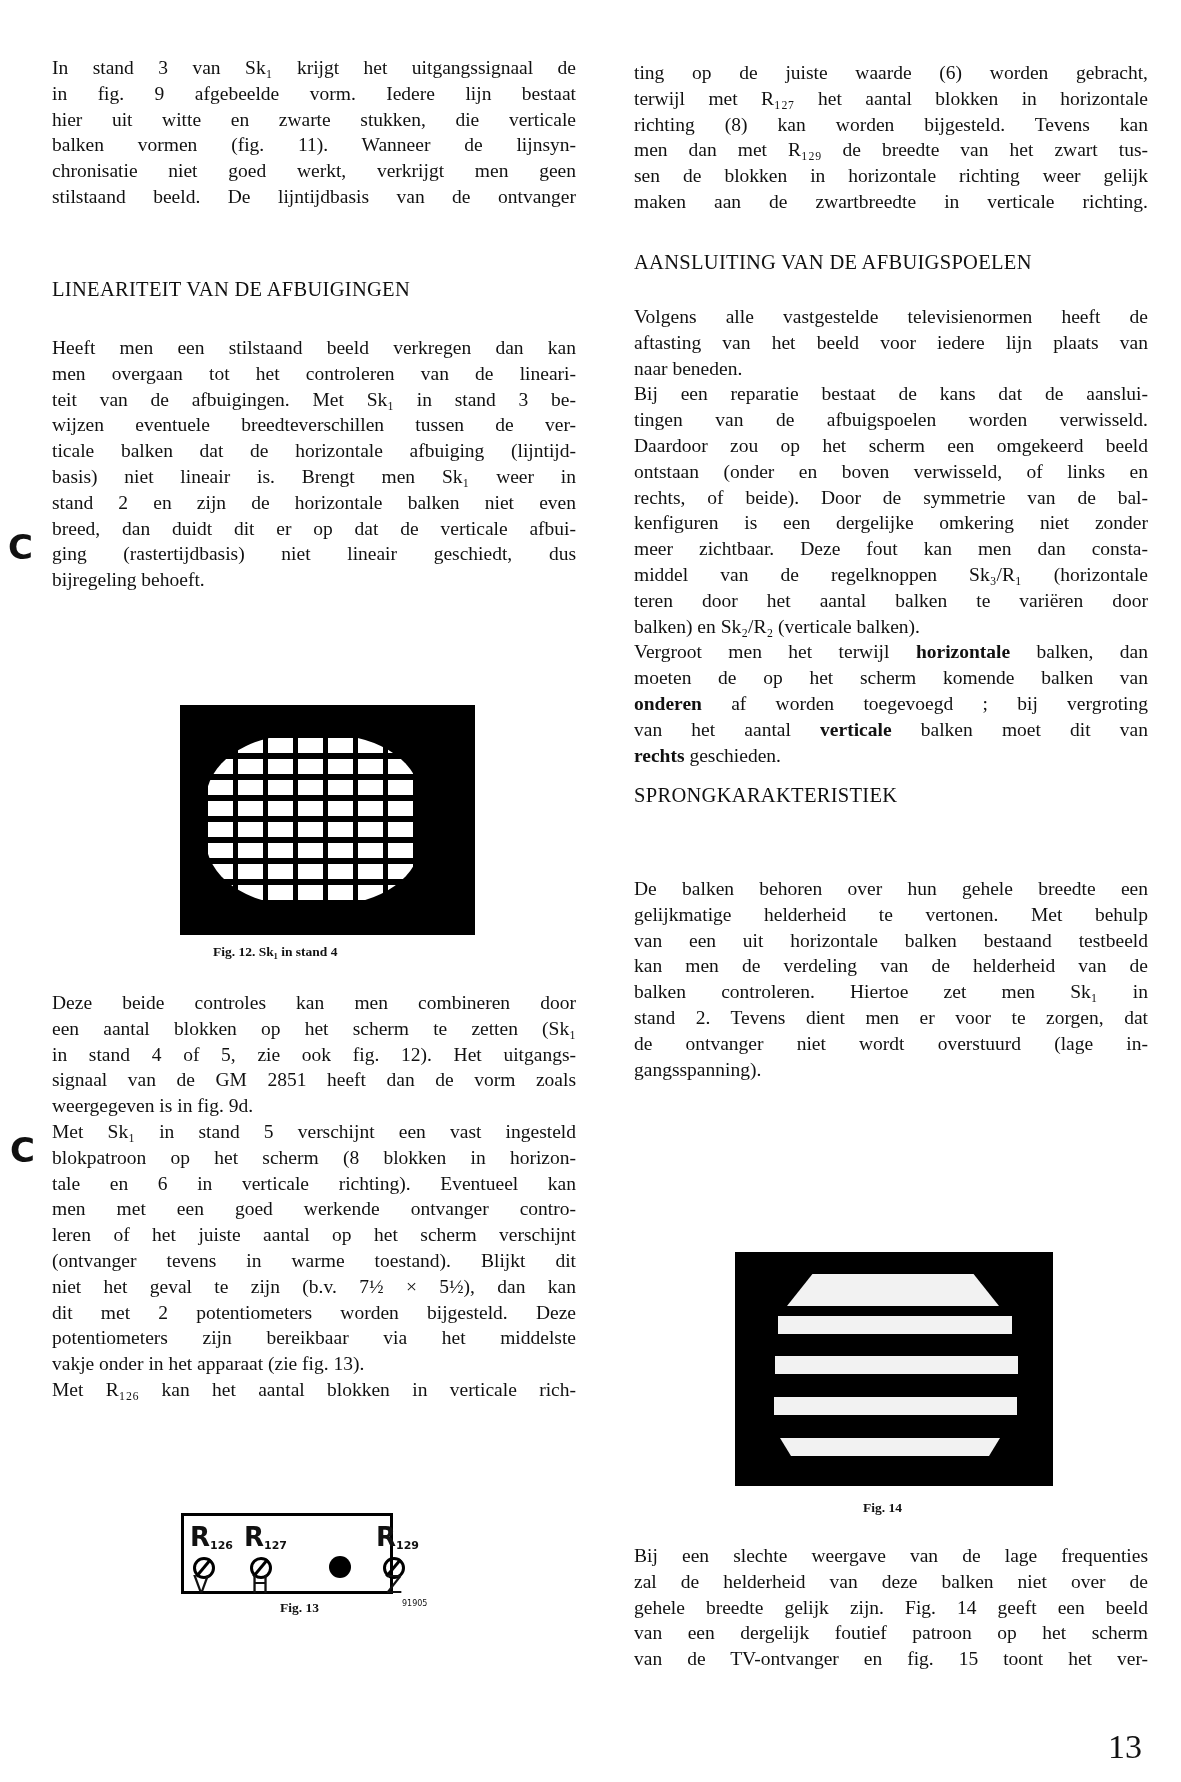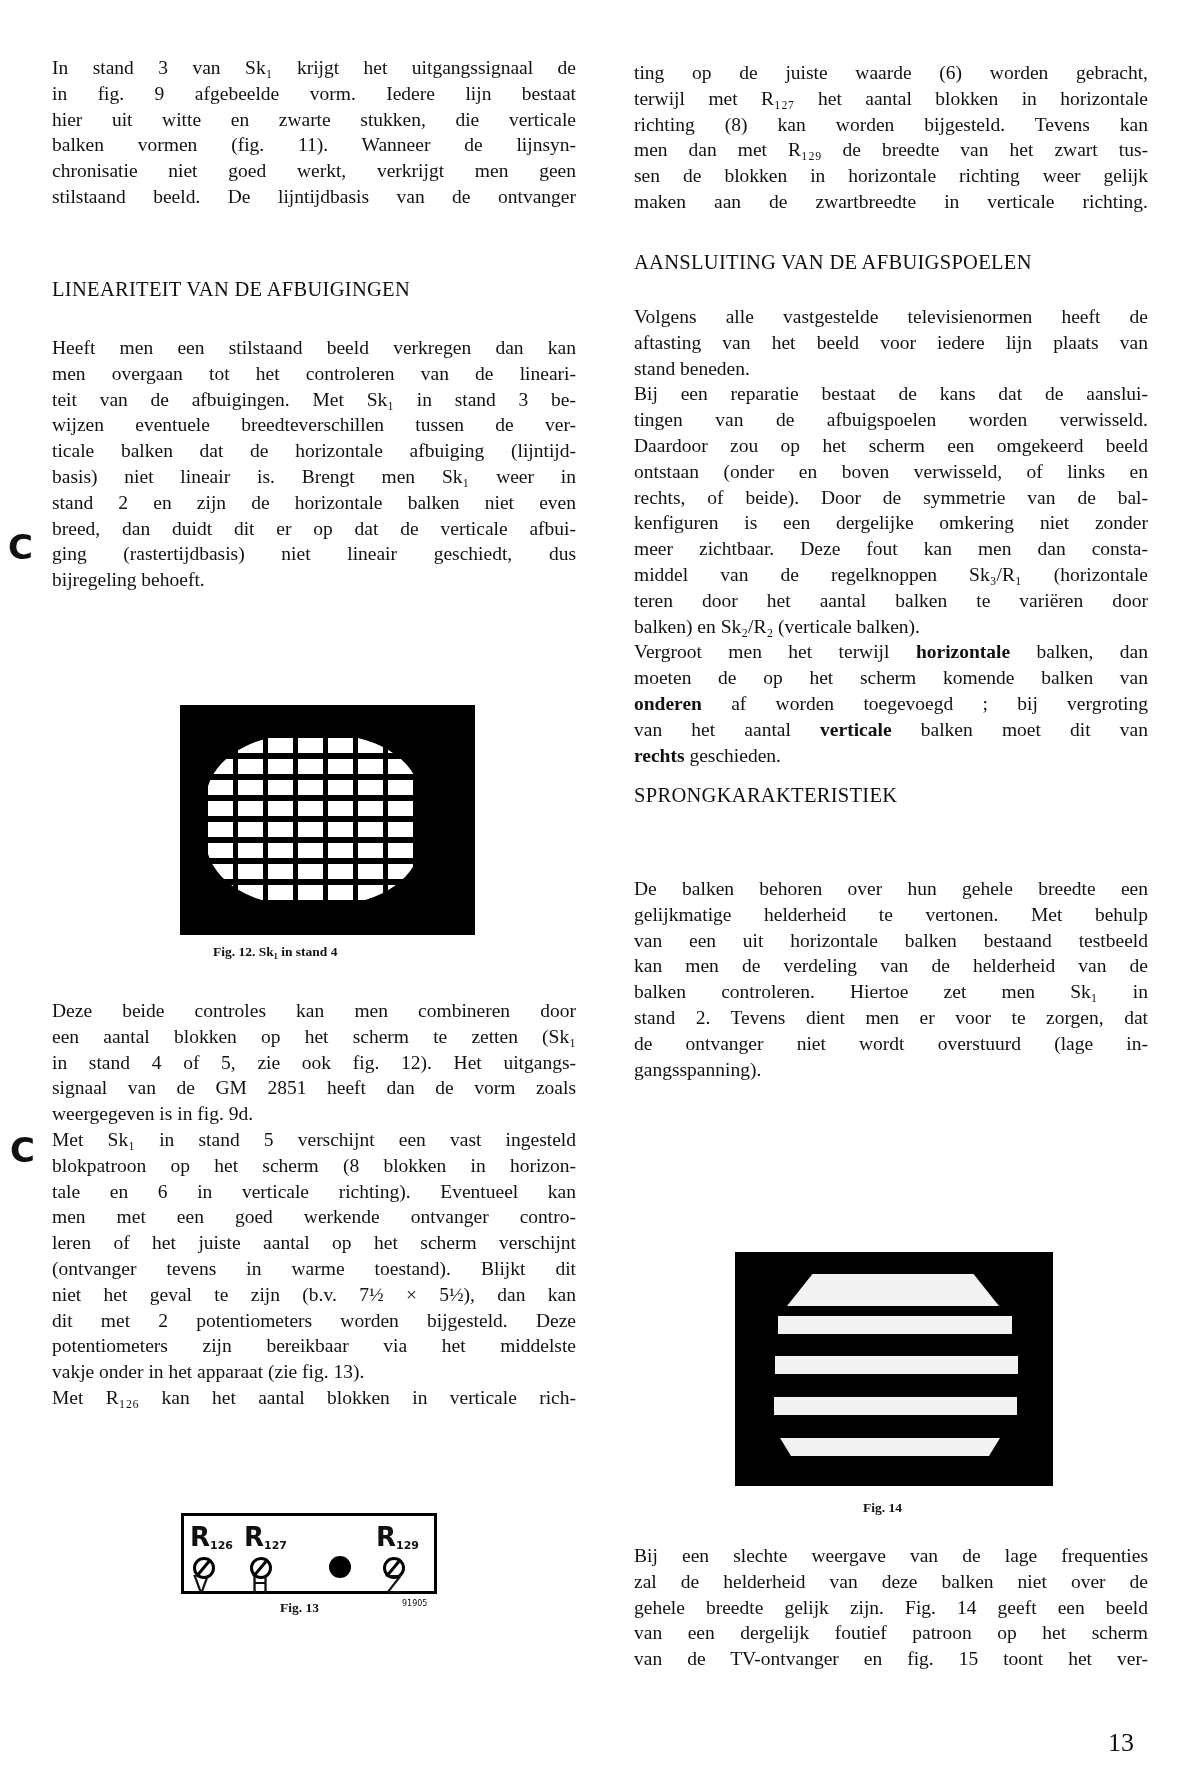--- a/index.html
+++ b/index.html
@@ -11,30 +11,30 @@
   .line { display: block; text-align: justify; text-align-last: justify; white-space: nowrap; height: 25.8px; }
   .line.last { text-align-last: left; }
   .heading { position: absolute; font-size: 20.5px; letter-spacing: 0.3px; font-weight: normal; white-space: nowrap; }
   sub { font-size: 12px; vertical-align: -4px; line-height: 0; }
   b { font-weight: bold; }
   .figure { position: absolute; background: #000; overflow: hidden; }
   .cap { position: absolute; font-size: 13.5px; font-weight: bold; white-space: nowrap; font-family: "Liberation Serif", serif; }
   .grid { position: absolute; left: 26px; top: 30px; width: 215px; height: 170px; border-radius: 42% / 38%; overflow: hidden; }
   .cell { position: absolute; background: #fff; }
   .bar14 { position: absolute; background: #f2f2f2; }
-  .fig13 { position: absolute; left: 181px; top: 1513px; width: 256px; height: 81px; border: 3px solid #000; box-sizing: border-box;
+  .fig13 { position: absolute; left: 181px; top: 1513px; width: 212px; height: 81px; border: 3px solid #000; box-sizing: border-box;
            font-family: "DejaVu Sans", "Liberation Sans", sans-serif; font-weight: bold; }
   .fig13 .lbl { position: absolute; font-size: 26px; line-height: 26px; }
   .fig13 .lbl sub { font-size: 11px; vertical-align: -3px; }
   .fig13 .pot { position: absolute; width: 16px; height: 16px; border: 3px solid #000; border-radius: 50%; }
   .fig13 .pot::after { content: ""; position: absolute; left: 6px; top: -3px; width: 3px; height: 22px; background: #000; transform: rotate(40deg); }
   .fig13 .dot { position: absolute; width: 22px; height: 22px; background: #000; border-radius: 50%; }
   .fig13 .let { position: absolute; font-size: 24px; font-weight: normal; }
   .code { position: absolute; font-size: 8px; font-family: "DejaVu Sans", sans-serif; }
-  .pagenum { position: absolute; left: 1108px; top: 1728px; font-size: 26px; }
+  .pagenum { position: absolute; left: 1108px; top: 1728px; font-size: 34px; }
   .margin-mark { position: absolute; font-size: 34px; font-weight: bold; font-family: "DejaVu Sans", sans-serif; }
 </style>
 </head>
 <body>
 
 <div class="col left" style="top:55px;">
   <span class="line">In stand 3 van Sk₁ krijgt het uitgangssignaal de</span>
   <span class="line">in fig. 9 afgebeelde vorm. Iedere lijn bestaat</span>
   <span class="line">hier uit witte en zwarte stukken, die verticale</span>
   <span class="line">balken vormen (fig. 11). Wanneer de lijnsyn-</span>
@@ -114,21 +114,21 @@
       <div class="cell" style="left: 32px; top: 150px; width: 25px; height: 15px;"></div>
       <div class="cell" style="left: 62px; top: 150px; width: 25px; height: 15px;"></div>
       <div class="cell" style="left: 92px; top: 150px; width: 25px; height: 15px;"></div>
       <div class="cell" style="left: 122px; top: 150px; width: 25px; height: 15px;"></div>
       <div class="cell" style="left: 152px; top: 150px; width: 25px; height: 15px;"></div>
       <div class="cell" style="left: 182px; top: 150px; width: 25px; height: 15px;"></div>
     </div>
 </div>
 <div class="cap" style="left:213px; top:944px;">Fig. 12.   Sk₁ in stand 4</div>
 
-<div class="col left" style="top:990px;margin-top:8px;">
+<div class="col left" style="top:990px;">
   <span class="line">Deze beide controles kan men combineren door</span>
   <span class="line">een aantal blokken op het scherm te zetten (Sk₁</span>
   <span class="line">in stand 4 of 5, zie ook fig. 12). Het uitgangs-</span>
   <span class="line">signaal van de GM 2851 heeft dan de vorm zoals</span>
   <span class="line last">weergegeven is in fig. 9d.</span>
   <span class="line">Met Sk₁ in stand 5 verschijnt een vast ingesteld</span>
   <span class="line">blokpatroon op het scherm (8 blokken in horizon-</span>
   <span class="line">tale en 6 in verticale richting). Eventueel kan</span>
   <span class="line">men met een goed werkende ontvanger contro-</span>
   <span class="line">leren of het juiste aantal op het scherm verschijnt</span>
@@ -164,21 +164,21 @@
   <span class="line">men dan met R₁₂₉ de breedte van het zwart tus-</span>
   <span class="line">sen de blokken in horizontale richting weer gelijk</span>
   <span class="line">maken aan de zwartbreedte in verticale richting.</span>
 </div>
 
 <div class="heading" style="left:634px; top:251px;">AANSLUITING VAN DE AFBUIGSPOELEN</div>
 
 <div class="col right" style="top:304px;">
   <span class="line">Volgens alle vastgestelde televisienormen heeft de</span>
   <span class="line">aftasting van het beeld voor iedere lijn plaats van</span>
-  <span class="line last">stand beneden.</span>
+  <span class="line last">naar beneden.</span>
   <span class="line">Bij een reparatie bestaat de kans dat de aanslui-</span>
   <span class="line">tingen van de afbuigspoelen worden verwisseld.</span>
   <span class="line">Daardoor zou op het scherm een omgekeerd beeld</span>
   <span class="line">ontstaan (onder en boven verwisseld, of links en</span>
   <span class="line">rechts, of beide). Door de symmetrie van de bal-</span>
   <span class="line">kenfiguren is een dergelijke omkering niet zonder</span>
   <span class="line">meer zichtbaar. Deze fout kan men dan consta-</span>
   <span class="line">middel van de regelknoppen Sk₃/R₁ (horizontale</span>
   <span class="line">teren door het aantal balken te variëren door</span>
   <span class="line last">balken) en Sk₂/R₂ (verticale balken).</span>

